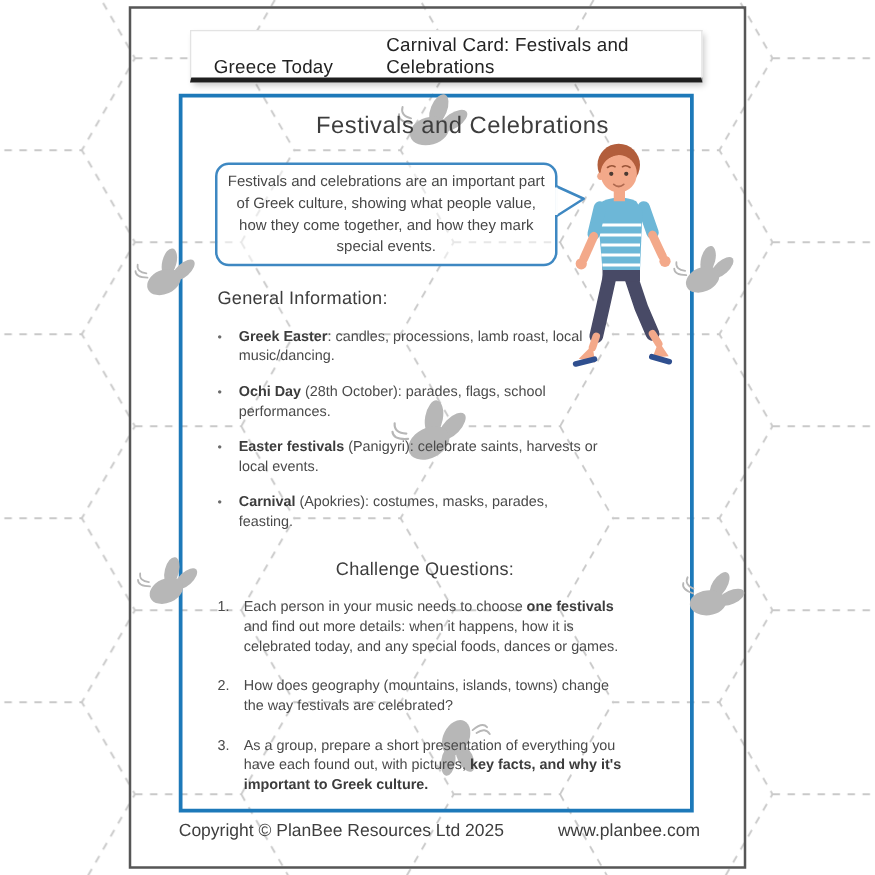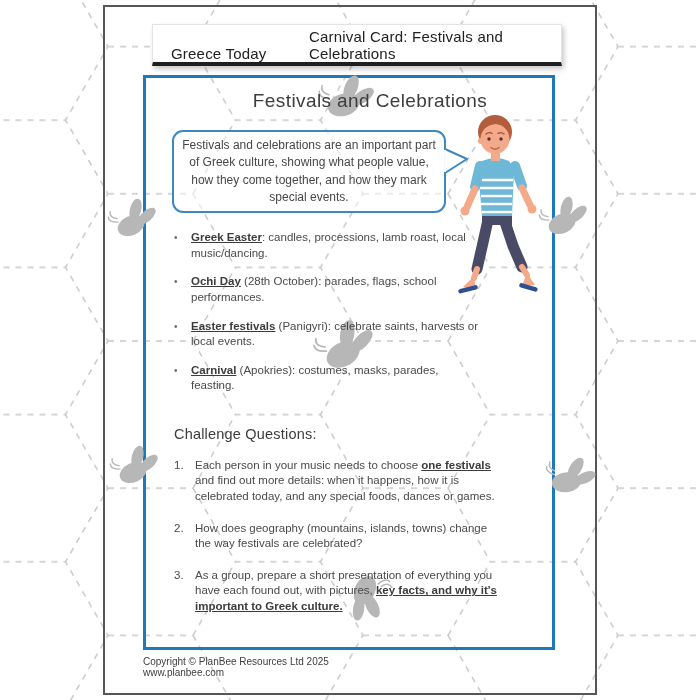--- a/index.html
+++ b/index.html
@@ -41,30 +41,30 @@
     display:flex;align-items:center;justify-content:center;
     text-align:center;font-size:12px;line-height:1.42;padding:5px 6px;color:#474747;
   }
   .tail{position:absolute;left:443px;top:146px;z-index:7;}
   .character{position:absolute;left:449px;top:106px;z-index:6;}
   .content{
     position:absolute;left:174px;top:230px;width:332px;z-index:5;
     font-size:11.5px;line-height:1.36;color:#4a4a4a;
   }
   .section-heading{font-size:14.5px;color:#3d3d3d;margin:0 0 13px 0;letter-spacing:.2px;}
-  .challenge-heading{margin-top:31px;}
+  .challenge-heading{margin-top:20px;text-align:center;}
   .bullet-row{display:flex;margin-bottom:13px;width:310px;}
   .dot{width:17px;flex:none;color:#6b6b6b;font-size:10px;padding-top:1px;}
   .q-row{display:flex;margin-bottom:16px;width:332px;}
   .qnum{width:21px;flex:none;}
-  b{font-weight:700;color:#3c3c3c;text-decoration:underline;}
+  b{font-weight:700;color:#3c3c3c;}
   .footer{
     position:absolute;left:143px;top:656px;width:417px;z-index:3;
     display:flex;justify-content:space-between;
-    font-size:10px;color:#3e3e3e;flex-direction:column;
+    font-size:14px;color:#3e3e3e;
   }
 </style>
 </head>
 <body>
 
 <svg class="hexbg" width="700" height="700">
   <defs>
     <pattern id="hexpat" width="255" height="147.2" patternUnits="userSpaceOnUse" patternTransform="translate(-62,-27)">
       <path d="M0 73.6 L42.5 0 L127.5 0 L170 73.6 L127.5 147.2 L42.5 147.2 Z M170 73.6 L255 73.6" fill="none" stroke="var(--hex_line,#c9c9c9)" stroke-width="1.5" stroke-dasharray="6 6"></path>
     </pattern>
@@ -156,20 +156,21 @@
   <path d="M31 30 Q31 13 46 12 Q62 13 61 30 Q57 17 46 18 Q35 19 31 30 Z" fill="var(--char_hair,#b25e3c)"></path>
   <ellipse cx="31.5" cy="35" rx="2.6" ry="3" fill="var(--char_skin,#f3a98a)"></ellipse>
   <circle cx="40" cy="33" r="1.7" fill="#4a3a33"></circle>
   <circle cx="52" cy="33" r="1.7" fill="#4a3a33"></circle>
   <path d="M37 28 q3 -2.4 6 -0.6" stroke="#995437" stroke-width="1.3" fill="none" stroke-linecap="round"></path>
   <path d="M49 27.4 q3 -1.8 6 0.6" stroke="#995437" stroke-width="1.3" fill="none" stroke-linecap="round"></path>
   <path d="M42 41.5 q4 3.4 8 0" stroke="#b06a50" stroke-width="1.4" fill="none" stroke-linecap="round"></path>
 </svg>
 
 <div class="content">
+  <div class="section-heading">General Information:</div>
 
   <div class="bullet-row">
     <span class="dot">•</span>
     <span><b>Greek Easter</b><span>: candles, processions, lamb roast, local music/dancing.</span></span>
   </div>
   <div class="bullet-row">
     <span class="dot">•</span>
     <span><b>Ochi Day</b><span> (28th October): parades, flags, school performances.</span></span>
   </div>
   <div class="bullet-row">

